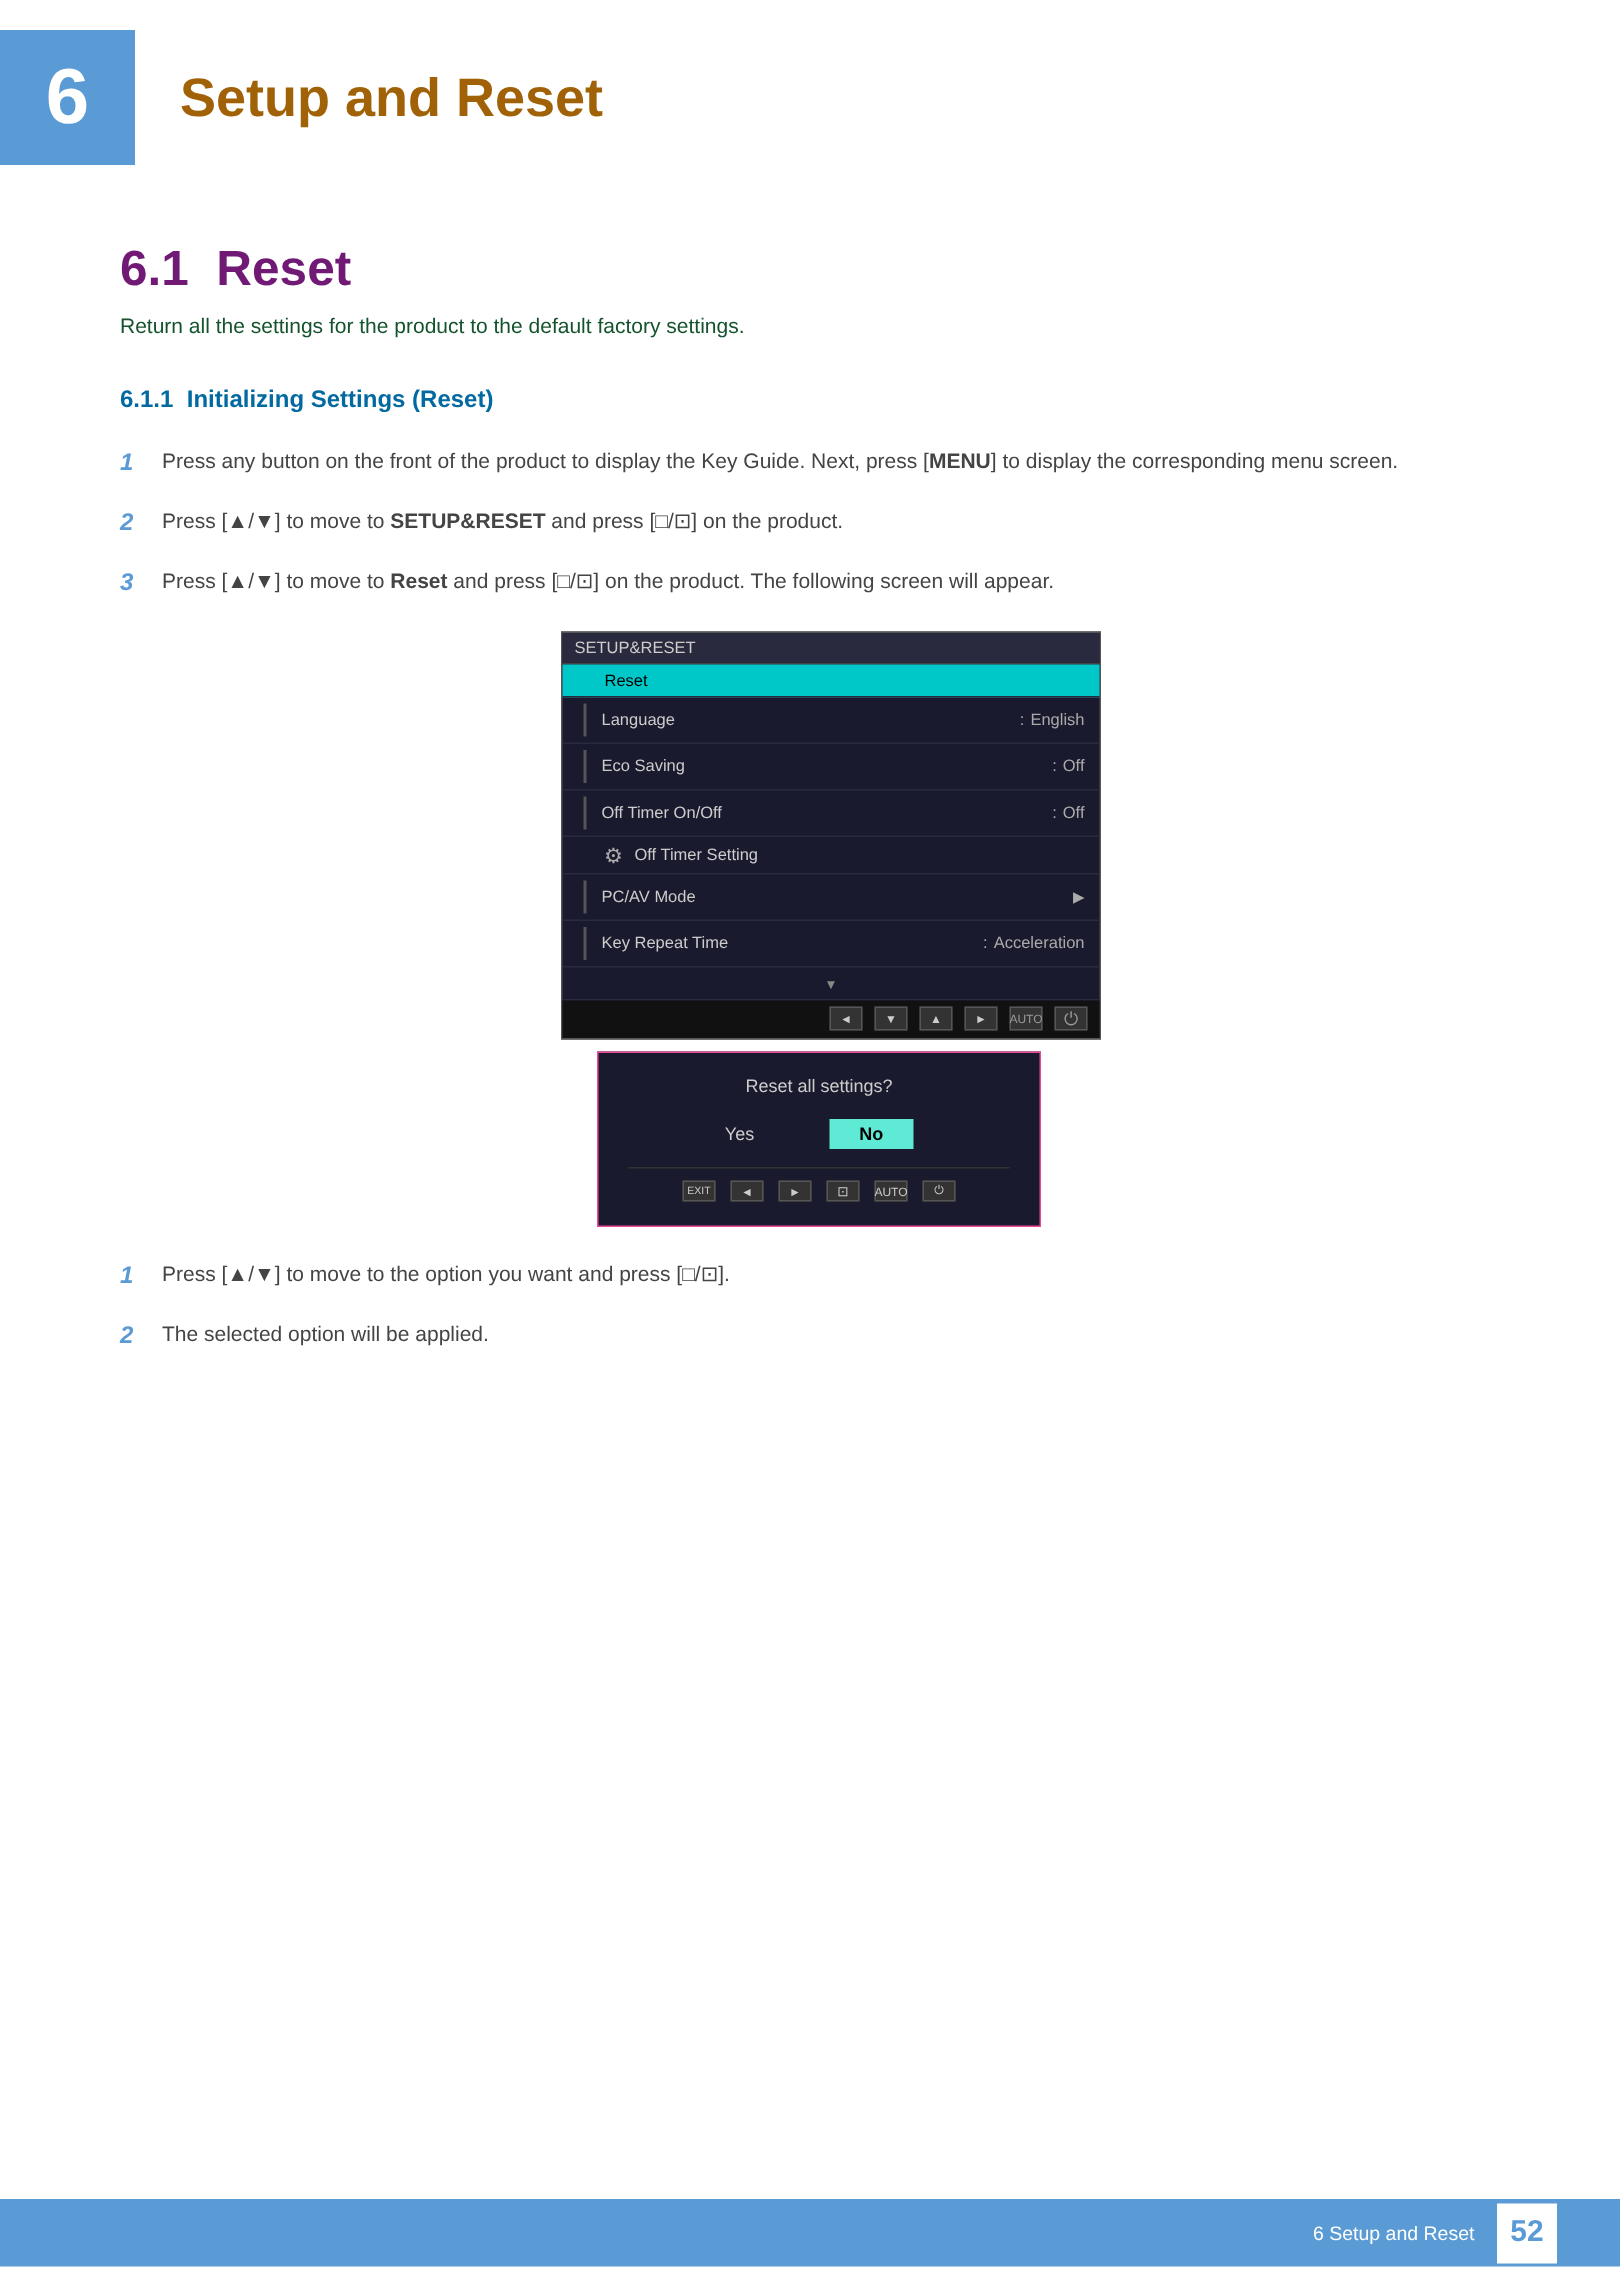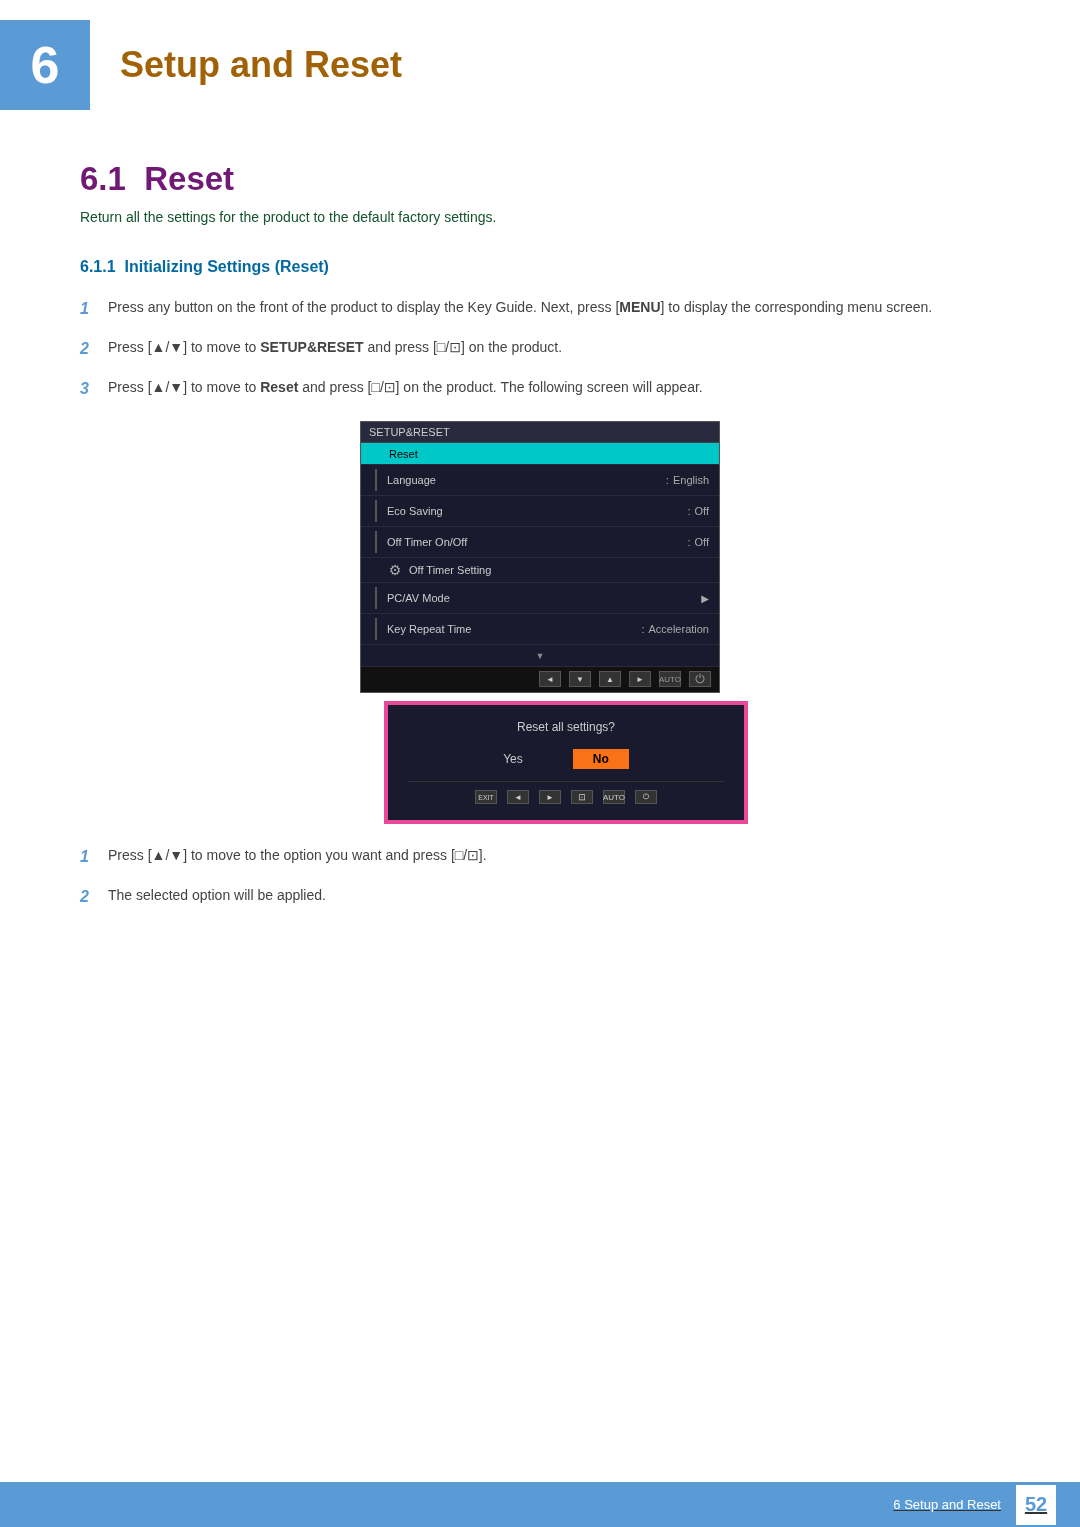--- a/index.html
+++ b/index.html
@@ -222,23 +222,23 @@
       color: #999;
     }
 
     .power-icon {
       font-size: 12px;
       color: #999;
     }
 
     
     .reset-dialog {
-      width: 364px;
+      width: 296px;
       background: #1a1a2e;
-      border: 4px solid #ec4899;
+      border: 1px solid #ec4899;
       padding: 15px 20px;
       margin-left: 24px;
     }
 
     .reset-dialog-text {
       color: #cccccc;
       font-size: 12px;
       text-align: center;
       margin-bottom: 15px;
     }
@@ -250,21 +250,21 @@
       align-items: center;
       margin-bottom: 12px;
     }
 
     .dialog-btn-yes {
       color: #cccccc;
       font-size: 12px;
     }
 
     .dialog-btn-no {
-      background: #f97316;
+      background: #5eead4;
       color: #000;
       font-size: 12px;
       padding: 3px 20px;
       font-weight: bold;
     }
 
     .dialog-bottom-bar {
       display: flex;
       align-items: center;
       justify-content: center;
@@ -293,30 +293,29 @@
     }
 
     .dialog-nav-label {
       font-size: 7px;
       color: #888;
     }
 
     
     .page-footer {
       position: absolute;
-      bottom: 0;
+      bottom: 16px;
       left: 0;
       right: 0;
       height: 45px;
       background: #5b9bd5;
       display: flex;
       align-items: center;
       justify-content: flex-end;
-      padding: 0 24px;
-      text-decoration: underline;
+      padding: 0 42px;
     }
 
     .footer-text {
       color: #ffffff;
       font-size: 13px;
       margin-right: 15px;
     }
 
     .footer-page-num {
       background: #ffffff;

